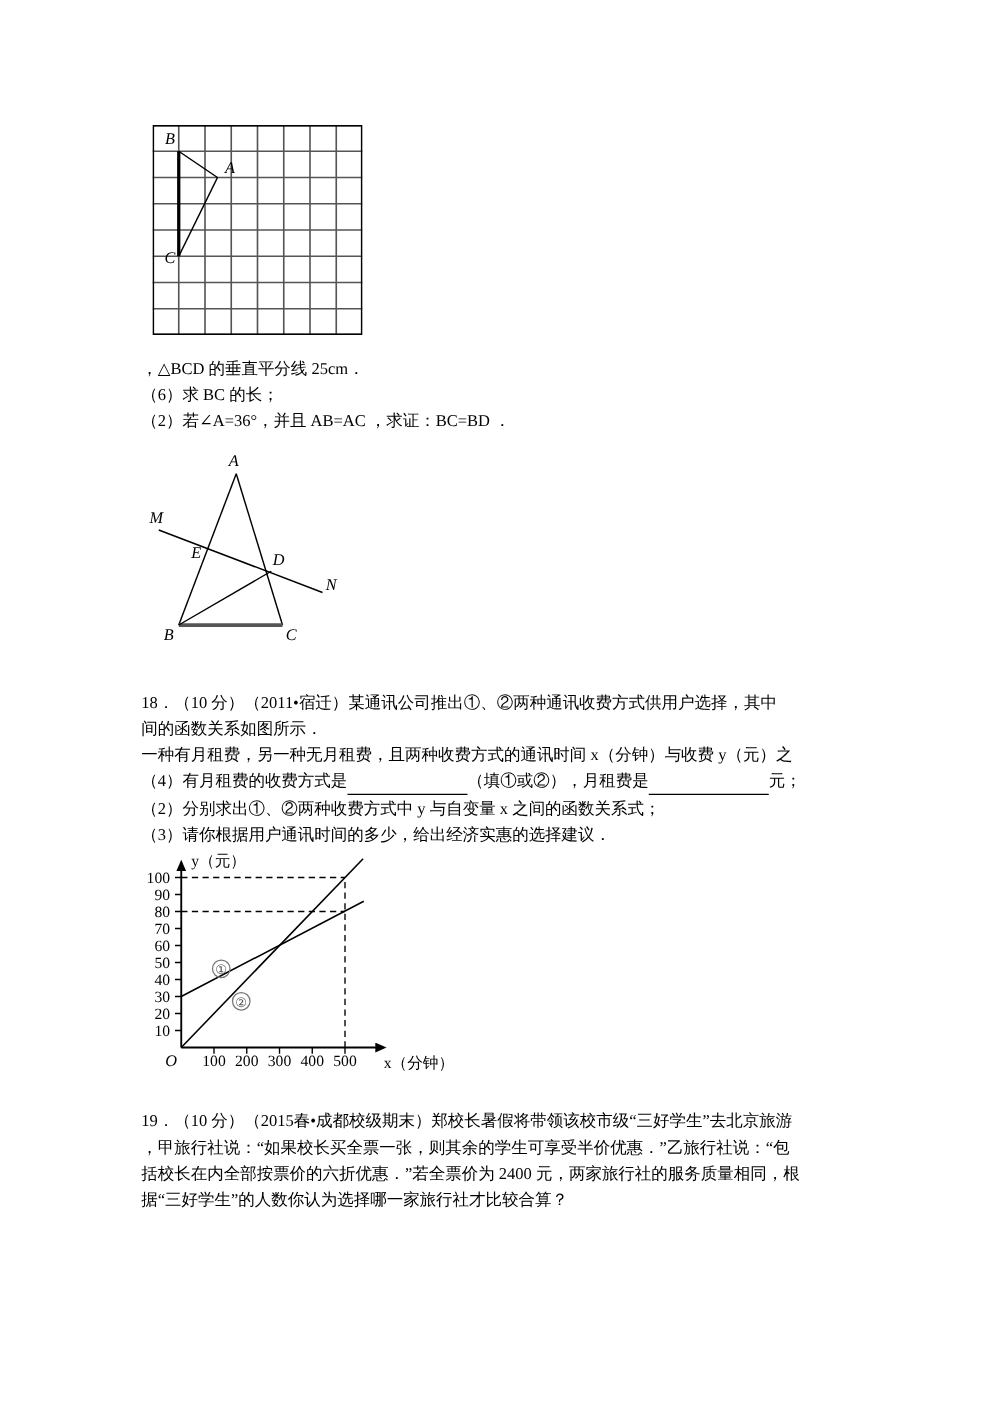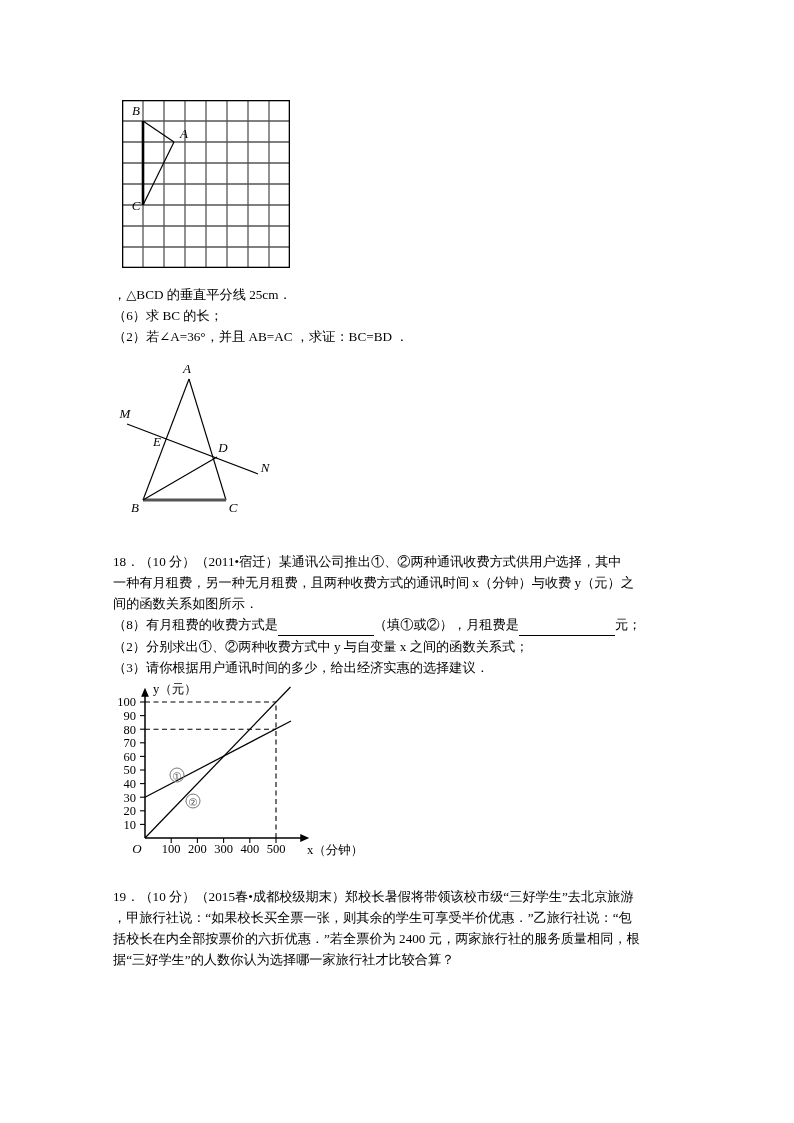--- a/index.html
+++ b/index.html
@@ -133,24 +133,24 @@
       <text x="120" y="150" class="lbl-italic" text-anchor="middle">C</text>
       <text x="110" y="90" class="lbl-italic" text-anchor="middle">D</text>
       <text x="44" y="84" class="lbl-italic" text-anchor="middle">E</text>
       <text x="12" y="56" class="lbl-italic" text-anchor="middle">M</text>
       <text x="152" y="110" class="lbl-italic" text-anchor="middle">N</text>
     </svg>
   </div>
 
   <div class="qblock" style="top:530px;margin-top:21px;">
     <div class="qline">18．（10 分）（2011•宿迁）某通讯公司推出①、②两种通讯收费方式供用户选择，其中</div>
+    <div class="qline">间的函数关系如图所示．</div>
     <div class="qline">一种有月租费，另一种无月租费，且两种收费方式的通讯时间 x（分钟）与收费 y（元）之</div>
-    <div class="qline">间的函数关系如图所示．</div>
     <div class="qline">
-      <span>（8）有月租费的收费方式是</span><span class="blank-line" style="width:96px;">&nbsp;</span><span>（填①或②），月租费是</span><span class="blank-line" style="width:96px;">&nbsp;</span><span>元；</span>
+      <span>（4）有月租费的收费方式是</span><span class="blank-line" style="width:96px;">&nbsp;</span><span>（填①或②），月租费是</span><span class="blank-line" style="width:96px;">&nbsp;</span><span>元；</span>
     </div>
     <div class="qline">（2）分别求出①、②两种收费方式中 y 与自变量 x 之间的函数关系式；</div>
     <div class="qline">（3）请你根据用户通讯时间的多少，给出经济实惠的选择建议．</div>
   </div>
 
   <div id="chart-figure">
     
     <svg width="300" height="210" viewBox="0 0 300 210">
       <defs>
         <marker id="arrowhead" markerWidth="7" markerHeight="7" refX="0.5" refY="2.6" orient="auto">

